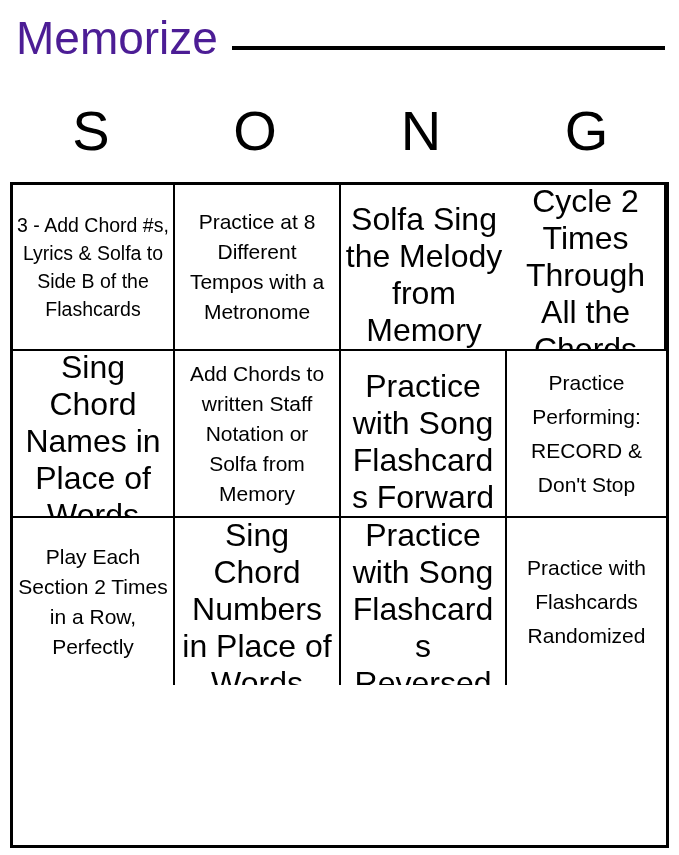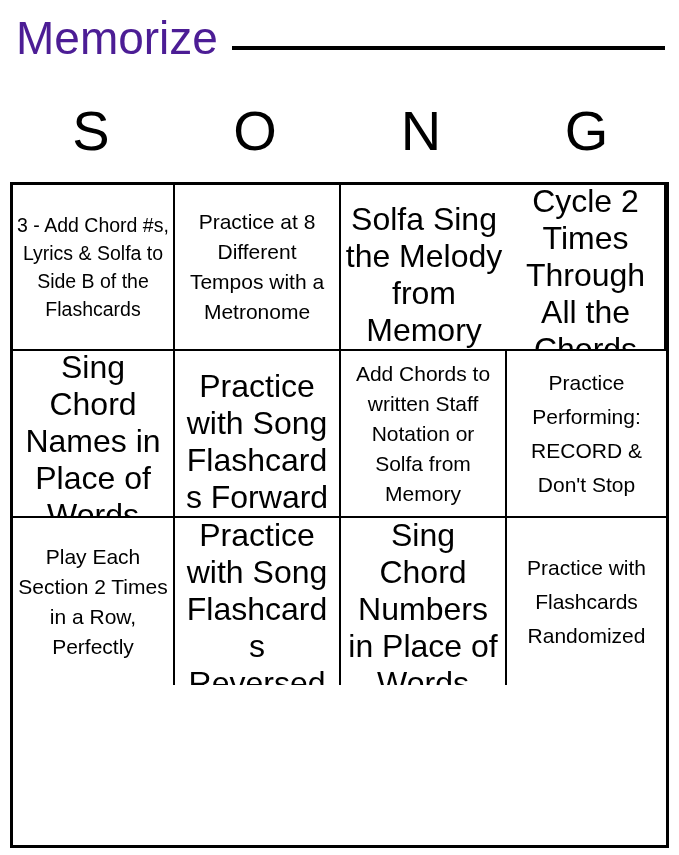--- a/index.html
+++ b/index.html
@@ -155,36 +155,36 @@
     </div>
 
     <div class="cell">
       <span class="cell-text fs-xl">Cycle 2 Times Through All the Chords</span>
     </div>
     <div class="cell">
       <span class="cell-text fs-xl">Sing Chord Names in Place of Words</span>
     </div>
 
     <div class="cell">
-      <span class="cell-text fs-xl">Practice with Song Flashcards Forward</span>
+      <span class="cell-text fs-md">Add Chords to written Staff Notation or Solfa from Memory</span>
     </div>
     <div class="cell">
-      <span class="cell-text fs-md">Add Chords to written Staff Notation or Solfa from Memory</span>
+      <span class="cell-text fs-xl">Practice with Song Flashcards Forward</span>
     </div>
     <div class="cell col-last">
       <span class="cell-text fs-lg">Practice Performing: RECORD &amp; Don't Stop</span>
     </div>
 
     <div class="cell row-last">
       <span class="cell-text fs-md">Play Each Section 2 Times in a Row, Perfectly</span>
     </div>
     <div class="cell row-last">
-      <span class="cell-text fs-xl">Practice with Song Flashcards Reversed</span>
+      <span class="cell-text fs-xl">Sing Chord Numbers in Place of Words</span>
     </div>
     <div class="cell row-last">
-      <span class="cell-text fs-xl">Sing Chord Numbers in Place of Words</span>
+      <span class="cell-text fs-xl">Practice with Song Flashcards Reversed</span>
     </div>
     <div class="cell row-last col-last">
       <span class="cell-text fs-lg">Practice with Flashcards Randomized</span>
     </div>
 
   </div>
 </div>
 
 </body></html>

